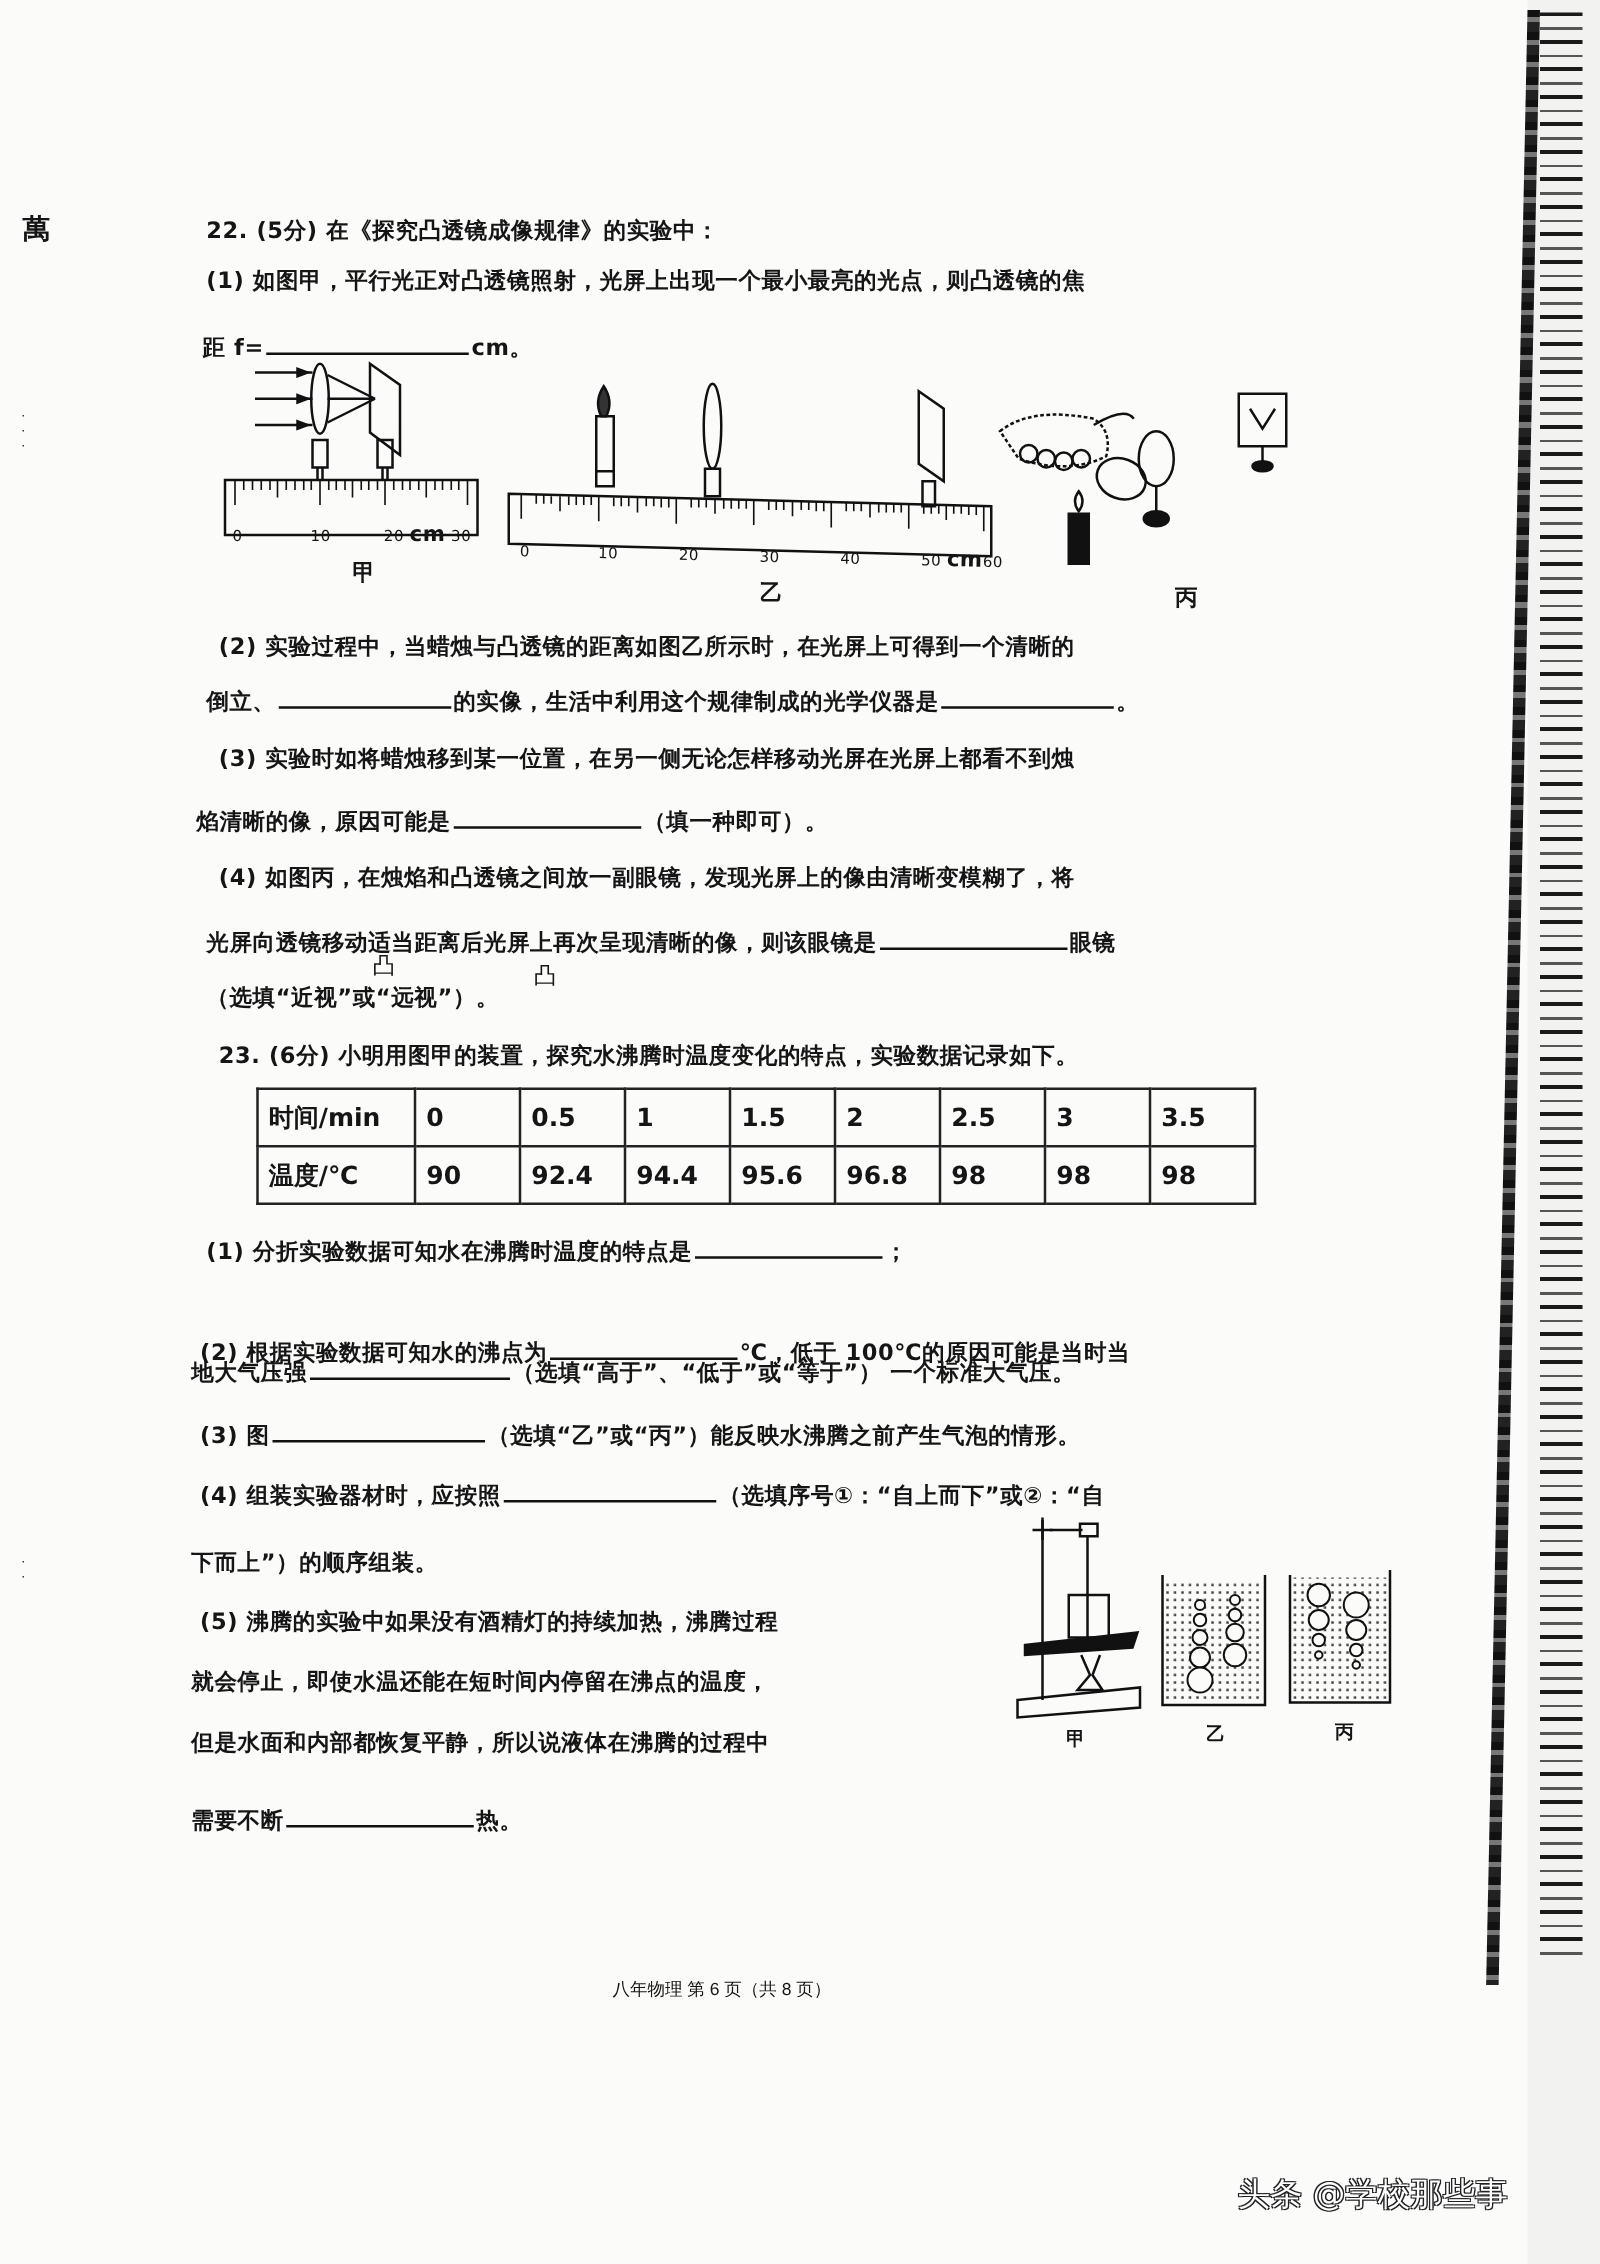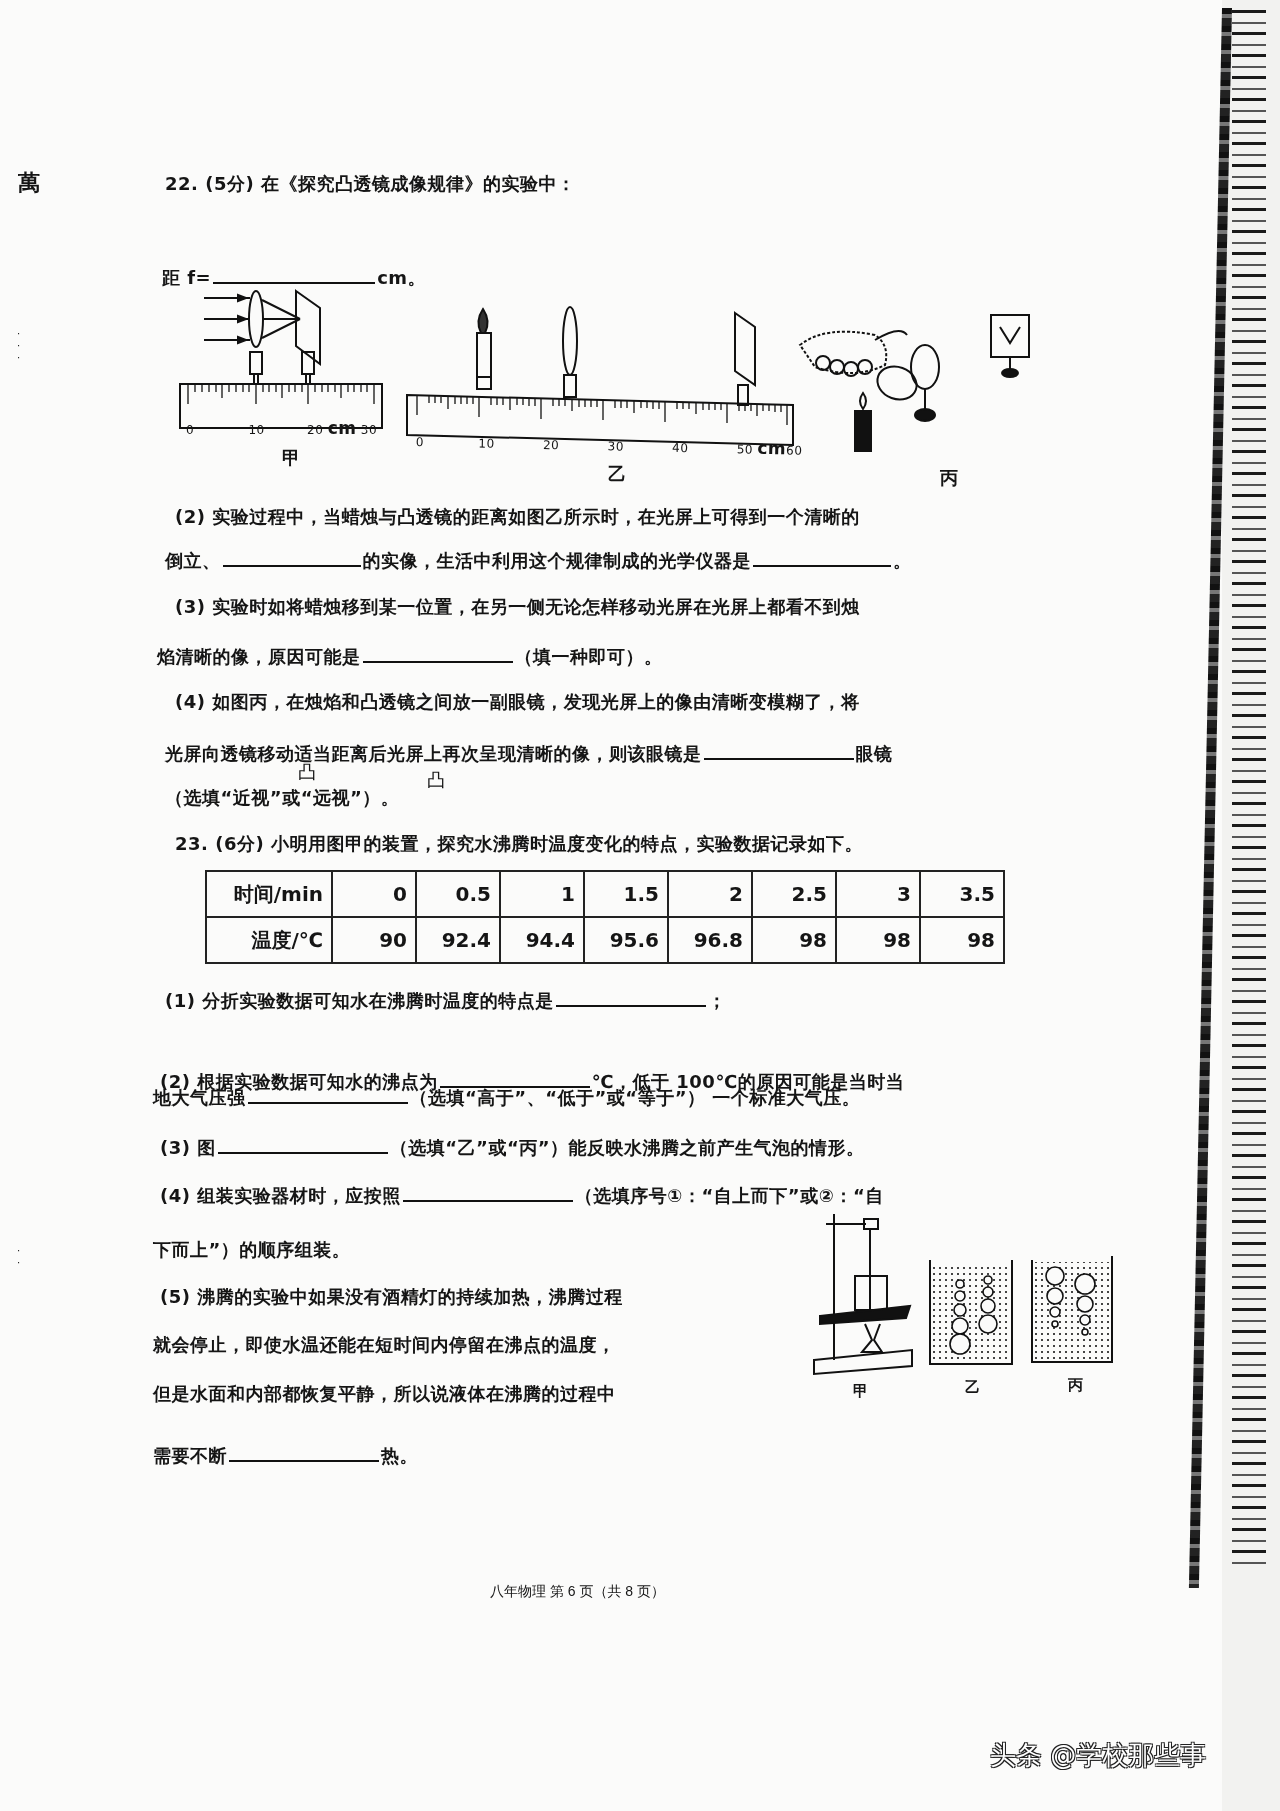--- a/index.html
+++ b/index.html
@@ -12,38 +12,39 @@
        transform:skewX(-1.2deg);transform-origin:top left;}
   .edge .ticks{position:absolute;left:10px;top:10px;width:34px;height:1560px;
        background:repeating-linear-gradient(180deg,#1a1a1a 0 3px,transparent 3px 12px,#555 12px 14px,transparent 14px 22px);}
   .corner-mark{position:absolute;left:18px;top:168px;font-size:22px;font-weight:bold;}
   .side-dots{position:absolute;left:17px;top:328px;font-size:10px;line-height:12px;}
   .side-dots2{position:absolute;left:17px;top:1245px;font-size:10px;line-height:12px;}
   .line{position:absolute;font-size:18px;font-weight:bold;white-space:nowrap;letter-spacing:0.5px;}
   .blank{display:inline-block;border-bottom:2px solid #111;height:20px;vertical-align:baseline;margin:0 2px;}
   .fig-label{position:absolute;font-size:18px;font-weight:bold;}
   table.data{position:absolute;left:205px;top:870px;border-collapse:collapse;font-size:20px;font-weight:bold;}
-  table.data td{border:2px solid #222;height:44px;text-align:right;padding:0 8px;}
+  table.data td{border:2px solid #222;height:44px;text-align:left;padding:0 8px;}
   table.data td.hdr{width:108px;}
   table.data td.val{width:66px;}
   .footer{position:absolute;left:490px;top:1583px;font-size:14px;font-family:Liberation Sans, sans-serif;}
   .watermark{position:absolute;left:990px;top:1738px;font-size:26px;color:#fff;
        text-shadow:1px 1px 0 #222,-1px -1px 0 #222,1px -1px 0 #222,-1px 1px 0 #222;}
   svg{position:absolute;}
 </style>
 </head>
 <body>
 
 <div class="page">
 
   <div class="corner-mark">萬</div>
   <div class="side-dots">·<br>·<br>·</div>
   <div class="side-dots2">·<br>·</div>
 
   <div class="line" style="left:165px;top:172px;">22. (5分) 在《探究凸透镜成像规律》的实验中：</div>
+  <div class="line" style="left:165px;top:212px;">(1) 如图甲，平行光正对凸透镜照射，光屏上出现一个最小最亮的光点，则凸透镜的焦</div>
   <div class="line" style="left:162px;top:262px;">
     <span>距 f=</span><span class="blank" style="width:162px;"></span><span>cm。</span>
   </div>
 
   <svg style="left:178px;top:288px;" width="220" height="150" viewBox="0 0 220 150">
     <g stroke="#111" stroke-width="2" fill="none">
       <line x1="26" y1="10" x2="72" y2="10"></line>
         <line x1="26" y1="31" x2="72" y2="31"></line>
         <line x1="26" y1="52" x2="72" y2="52"></line>
       <polygon points="60,13 68,10 60,7" fill="#111"></polygon>

